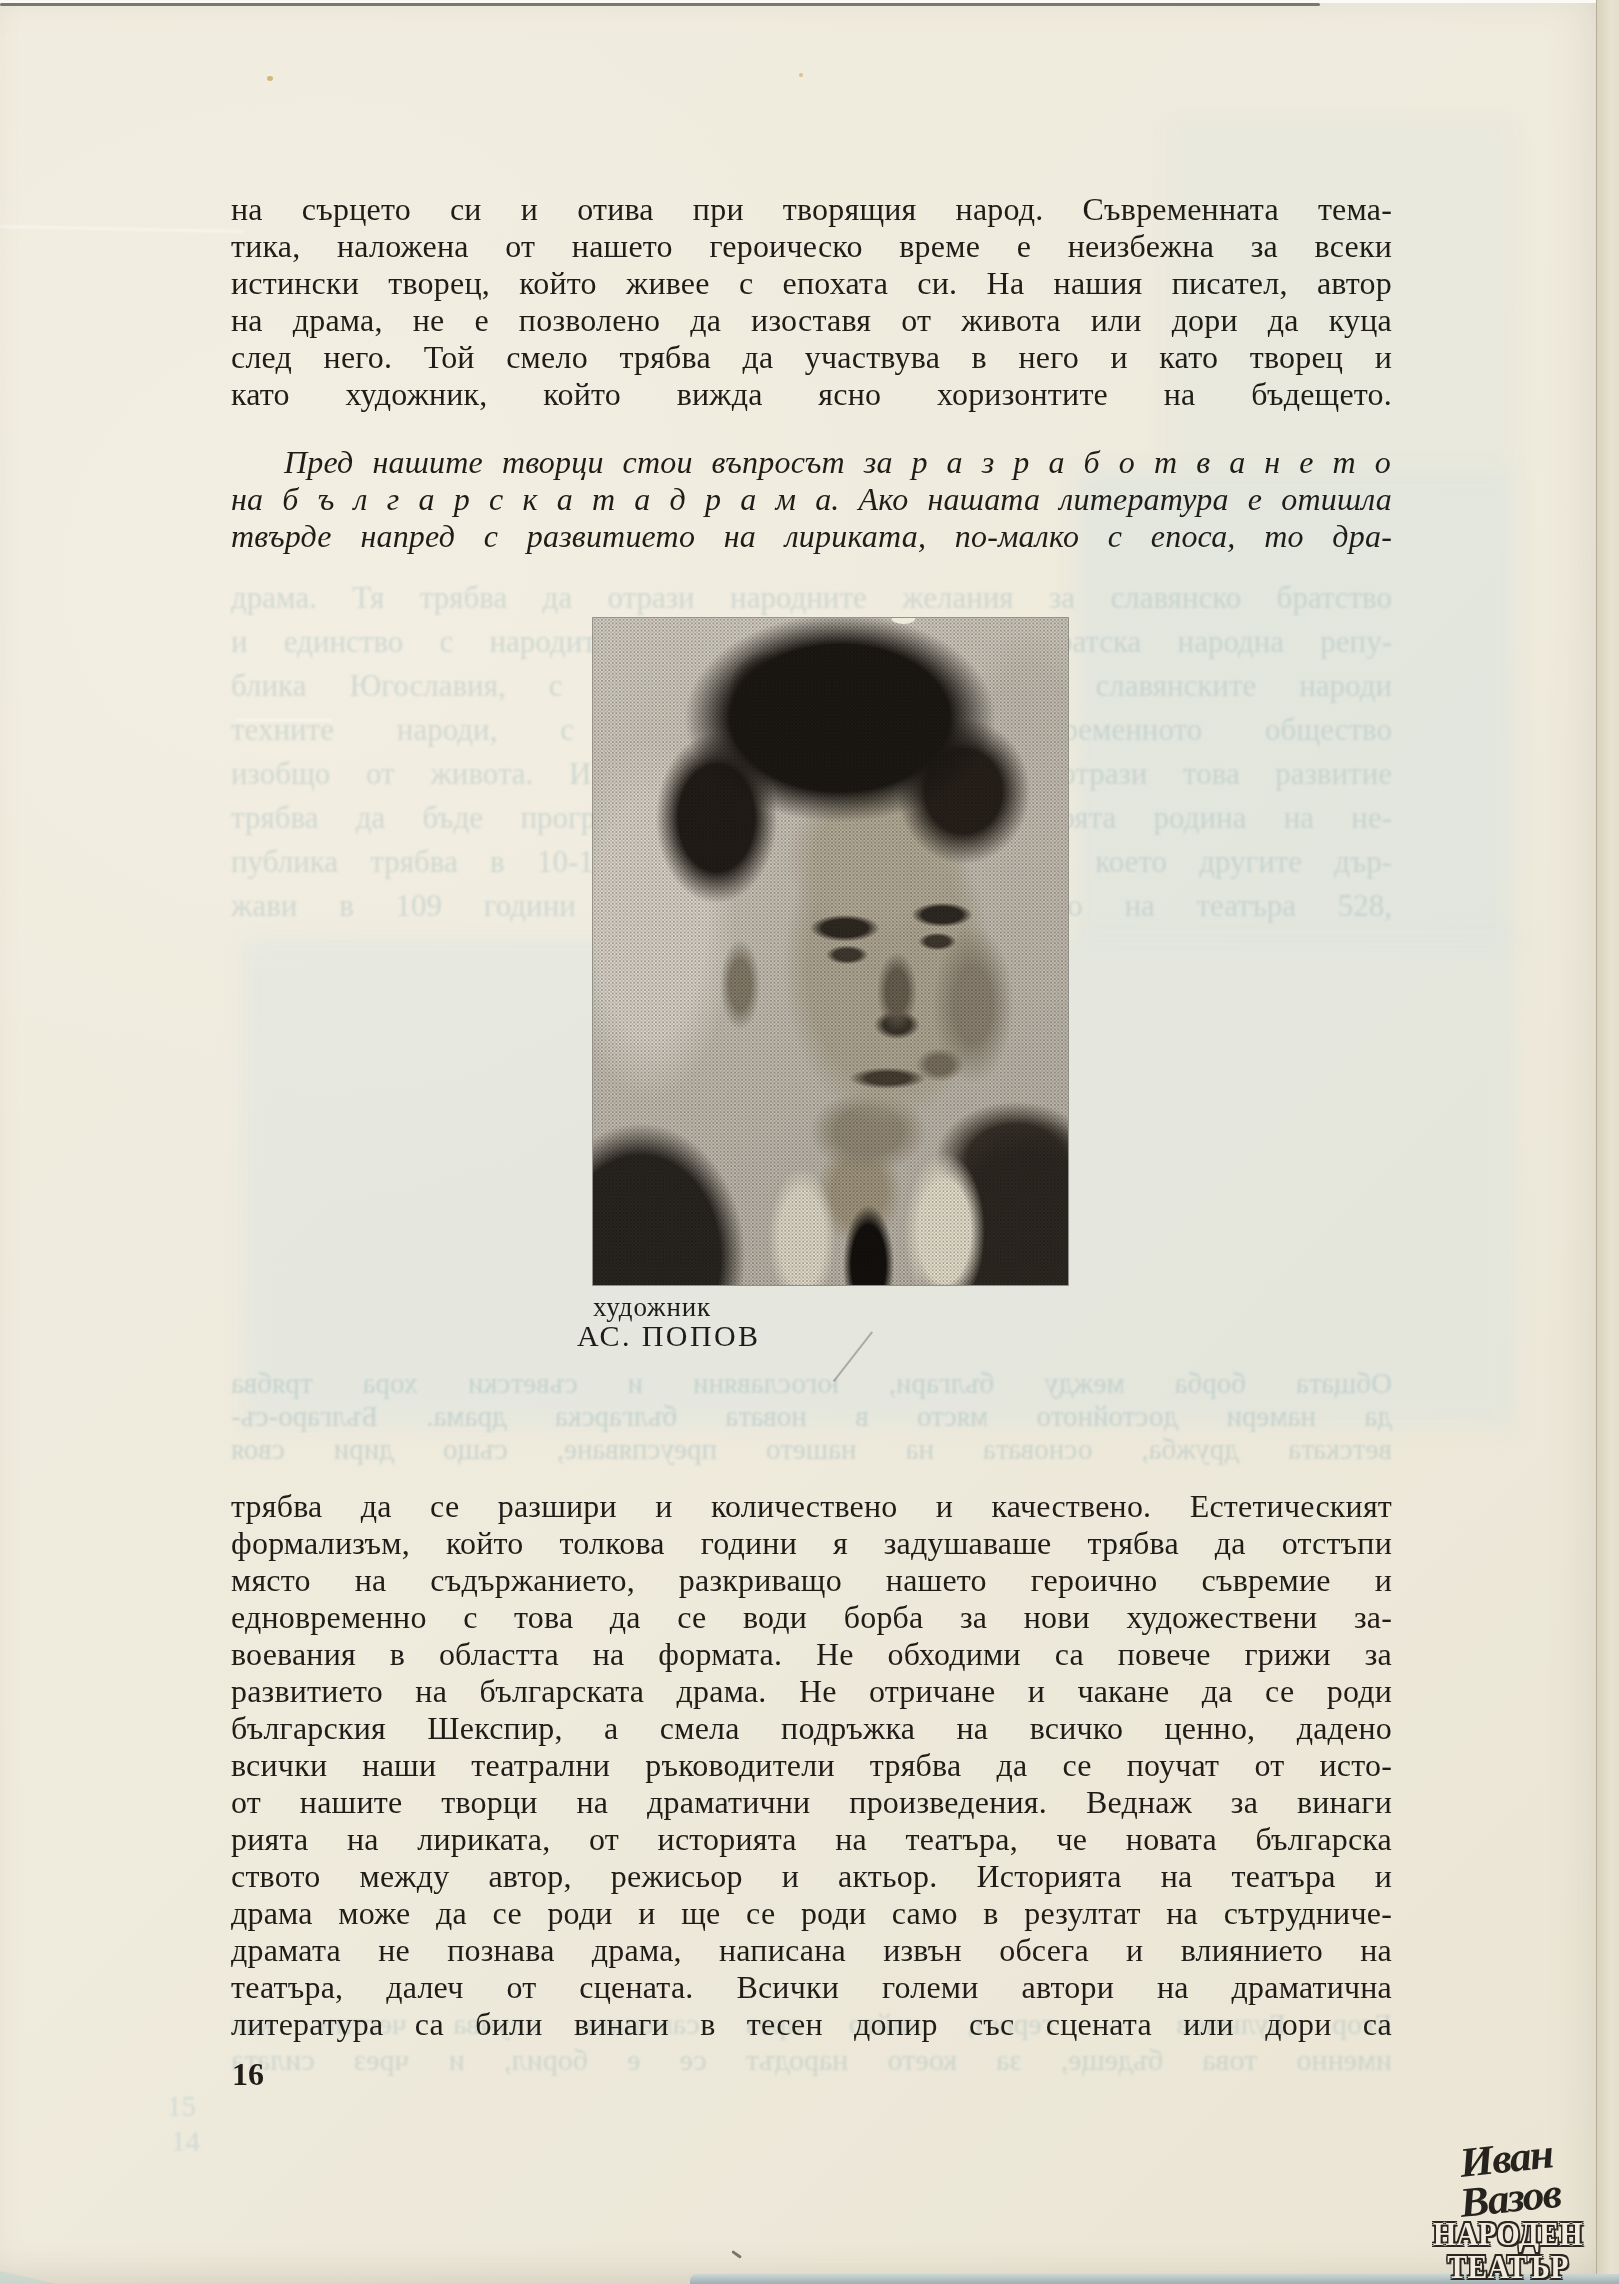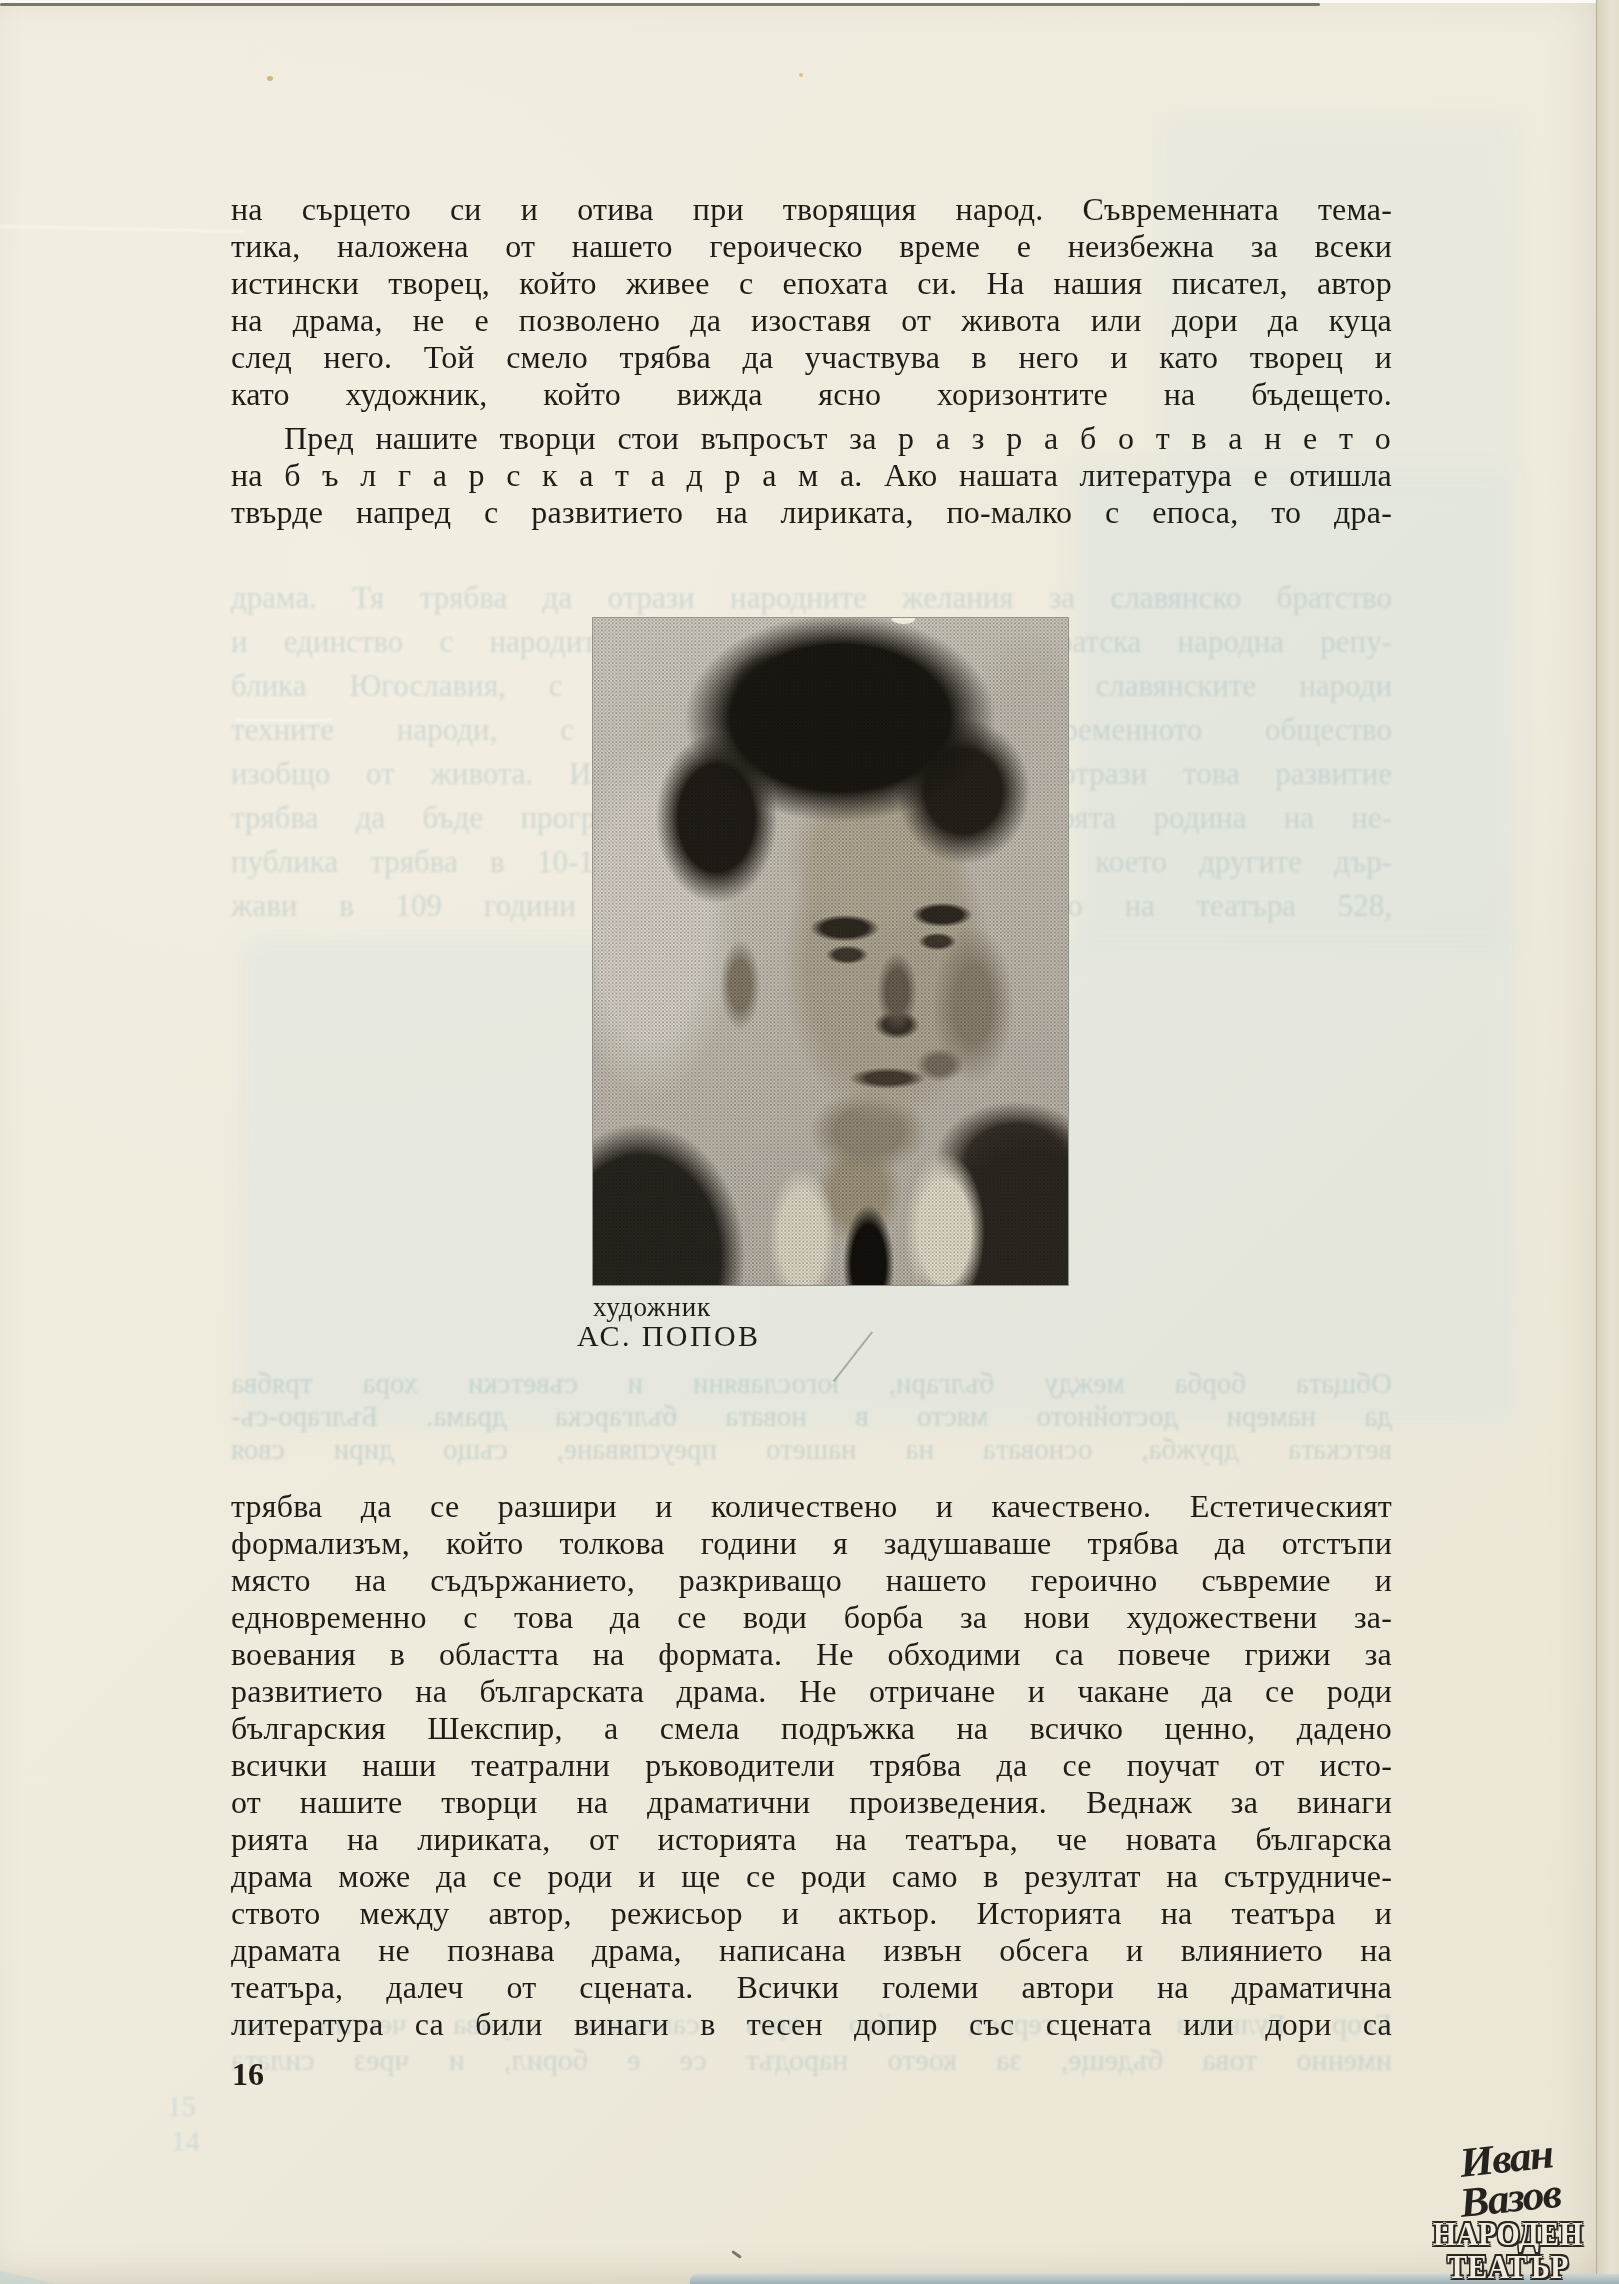--- a/index.html
+++ b/index.html
@@ -42,21 +42,21 @@
   .ghost-bottom .gln{height:36px;font-size:30px;}
   .ghost-num{position:absolute;font-size:29px;color:#9dbfca;opacity:.35;filter:blur(0.8px);}
   .ghost-num-1{left:167px;top:2090px;}
   .ghost-num-2{left:171px;top:2125px;}
   
   .tblock{position:absolute;left:231px;width:1161px;z-index:5;}
   .ln{height:37px;line-height:37px;font-size:32px;letter-spacing:0.2px;
       text-align:justify;text-align-last:justify;overflow:hidden;}
   .ln.indent{padding-left:53px;width:1107px;}
   .p1{top:191px;}
-  .p2{top:420px;}
+  .p2{top:444px;font-style:italic;}
   .p3{top:1472px;margin-top:16px;}
   .pageno{position:absolute;left:232px;top:2056px;font-size:32px;z-index:5;font-weight:bold;}
   
   .photo{position:absolute;left:593px;top:618px;width:475px;height:667px;z-index:4;
     box-shadow:0 0 0 0.8px rgba(38,34,28,.55);overflow:hidden;background:#c6c1b5;}
   .photo-art{position:absolute;inset:0;
     background:
       radial-gradient(ellipse 8% 2.2% at 53% 46.5%, #332d26 0 60%, transparent 92%),
       radial-gradient(ellipse 7% 2% at 73.5% 44.5%, #332d26 0 60%, transparent 92%),
       radial-gradient(ellipse 5% 1.6% at 53.5% 50.5%, #443d33 0 55%, transparent 90%),
@@ -185,22 +185,22 @@
     <div class="ln">трябва да се разшири и количествено и качествено.  Естетическият</div>
     <div class="ln">формализъм, който толкова години я задушаваше трябва да отстъпи</div>
     <div class="ln">място на съдържанието, разкриващо нашето героично съвремие и</div>
     <div class="ln">едновременно с това да се води борба за нови художествени за-</div>
     <div class="ln">воевания в областта на формата. Не обходими са повече грижи за</div>
     <div class="ln">развитието на българската драма. Не отричане и чакане да се роди</div>
     <div class="ln">българския Шекспир, а смела подръжка на всичко ценно, дадено</div>
     <div class="ln">всички наши театрални ръководители трябва да се поучат от исто-</div>
     <div class="ln">от нашите творци на драматични произведения. Веднаж за винаги</div>
     <div class="ln">рията на лириката, от историята на театъра, че новата българска</div>
+    <div class="ln">ството между автор, режисьор и актьор. Историята на театъра и</div>
     <div class="ln">драма може да се роди и ще се роди само в резултат на сътрудниче-</div>
-    <div class="ln">ството между автор, режисьор и актьор. Историята на театъра и</div>
     <div class="ln">драмата не познава драма, написана извън обсега и влиянието на</div>
     <div class="ln">театъра, далеч от сцената. Всички големи автори на драматична</div>
     <div class="ln">литература са били винаги в тесен допир със сцената или дори са</div>
   </div>
 
   <div class="pageno">16</div>
 
   <div class="stamp">
     <div class="stamp-sig">Иван Вазов</div>
     <div class="stamp-big">НАРОДЕН</div>

